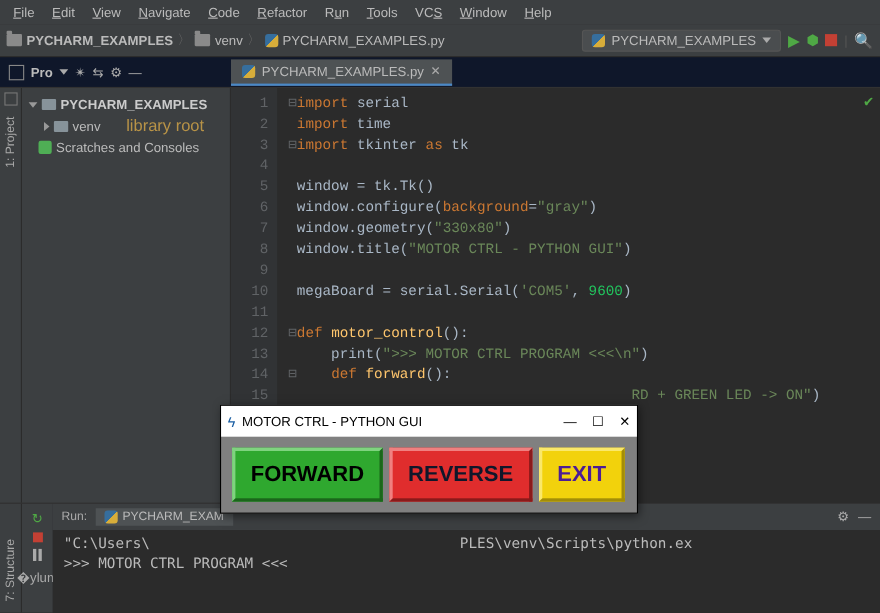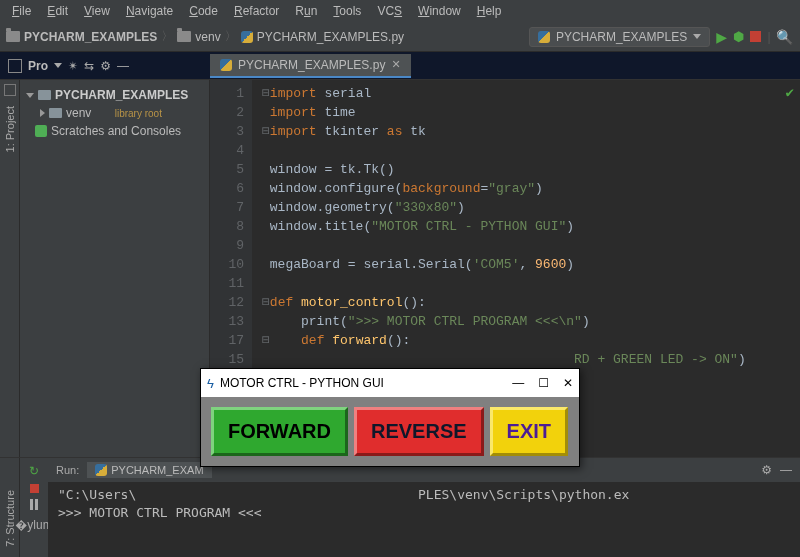--- a/index.html
+++ b/index.html
@@ -43,31 +43,31 @@
 
 
 .tree { width: 190px; background: #3c3f41; padding: 6px 4px; border-right: 1px solid #2b2b2b; overflow: hidden; }
 .tree-row { display: flex; align-items: center; gap: 4px; padding: 2px 2px; white-space: nowrap; }
 .tree-row.indent1 { padding-left: 16px; }
 .tree-arrow { width: 0; height: 0; display: inline-block; }
 .tree-arrow.down { border-left: 4px solid transparent; border-right: 4px solid transparent; border-top: 5px solid #999; }
 .tree-arrow.right { border-top: 4px solid transparent; border-bottom: 4px solid transparent; border-left: 5px solid #999; }
 .folder-blue { width: 13px; height: 10px; background: #87939a; display: inline-block; border-radius: 1px; }
 .tree-row .bold { font-weight: bold; color: #ccc; }
-.hint { color: #b89347; font-size: 10px; padding-left: 12px; }
+.hint { color: #b89347; font-size: 15px; padding-left: 12px; }
 .lib-icon { width: 12px; height: 10px; display: inline-block; background: linear-gradient(90deg,#c77d3a 33%,#3a8ac7 33% 66%,#4fa845 66%); }
 .scr-icon { width: 12px; height: 12px; border-radius: 2px; background: #4fae55; display: inline-block; }
 
 
 .editor { flex: 1; display: flex; background: #2b2b2b; font-family: Consolas, "Courier New", monospace; font-size: 13px; position: relative; }
 .gutter { width: 42px; background: #313335; color: #606366; text-align: right; padding: 4px 8px 0 0; line-height: 19px; }
 .code { flex: 1; padding: 4px 0 0 10px; line-height: 19px; white-space: pre; color: #a9b7c6; }
 .kw { color: #cc7832; }
 .str { color: #6a8759; }
-.num { color: #fdba74; }
+.num { color: #22c55e; }
 .fn { color: #ffc66d; }
 .param { color: #cc7832; }
 .check { position: absolute; top: 4px; right: 6px; color: #4fa845; font-size: 14px; }
 .fold { color: #606366; }
 
 
 .runwin { height: 100px; background: #2b2b2b; border-top: 1px solid #323232; display: flex; }
 .run-tabs { display: flex; align-items: center; background: #3c3f41; height: 24px; padding: 0 8px; gap: 8px; }
 .run-tabs .rt-label { font-size: 11px; color: #aaa; text-align: center; }
 .run-tabs .rt-tab { display: flex; align-items: center; gap: 4px; background: #4e5254; padding: 2px 8px; font-size: 11px; }
@@ -194,21 +194,21 @@
       <div>4</div>
         <div>5</div>
         <div>6</div>
       <div>7</div>
         <div>8</div>
         <div>9</div>
       <div>10</div>
         <div>11</div>
         <div>12</div>
       <div>13</div>
-        <div>17</div>
+        <div>14</div>
         <div>15</div>
     </div>
     <div class="code"><span class="fold">⊟</span><span class="kw">import</span> serial
  <span class="kw">import</span> time
 <span class="fold">⊟</span><span class="kw">import</span> tkinter <span class="kw">as</span> tk
 
  window = tk.Tk()
  window.configure(<span class="param">background</span>=<span class="str">"gray"</span>)
  window.geometry(<span class="str">"330x80"</span>)
  window.title(<span class="str">"MOTOR CTRL - PYTHON GUI"</span>)

